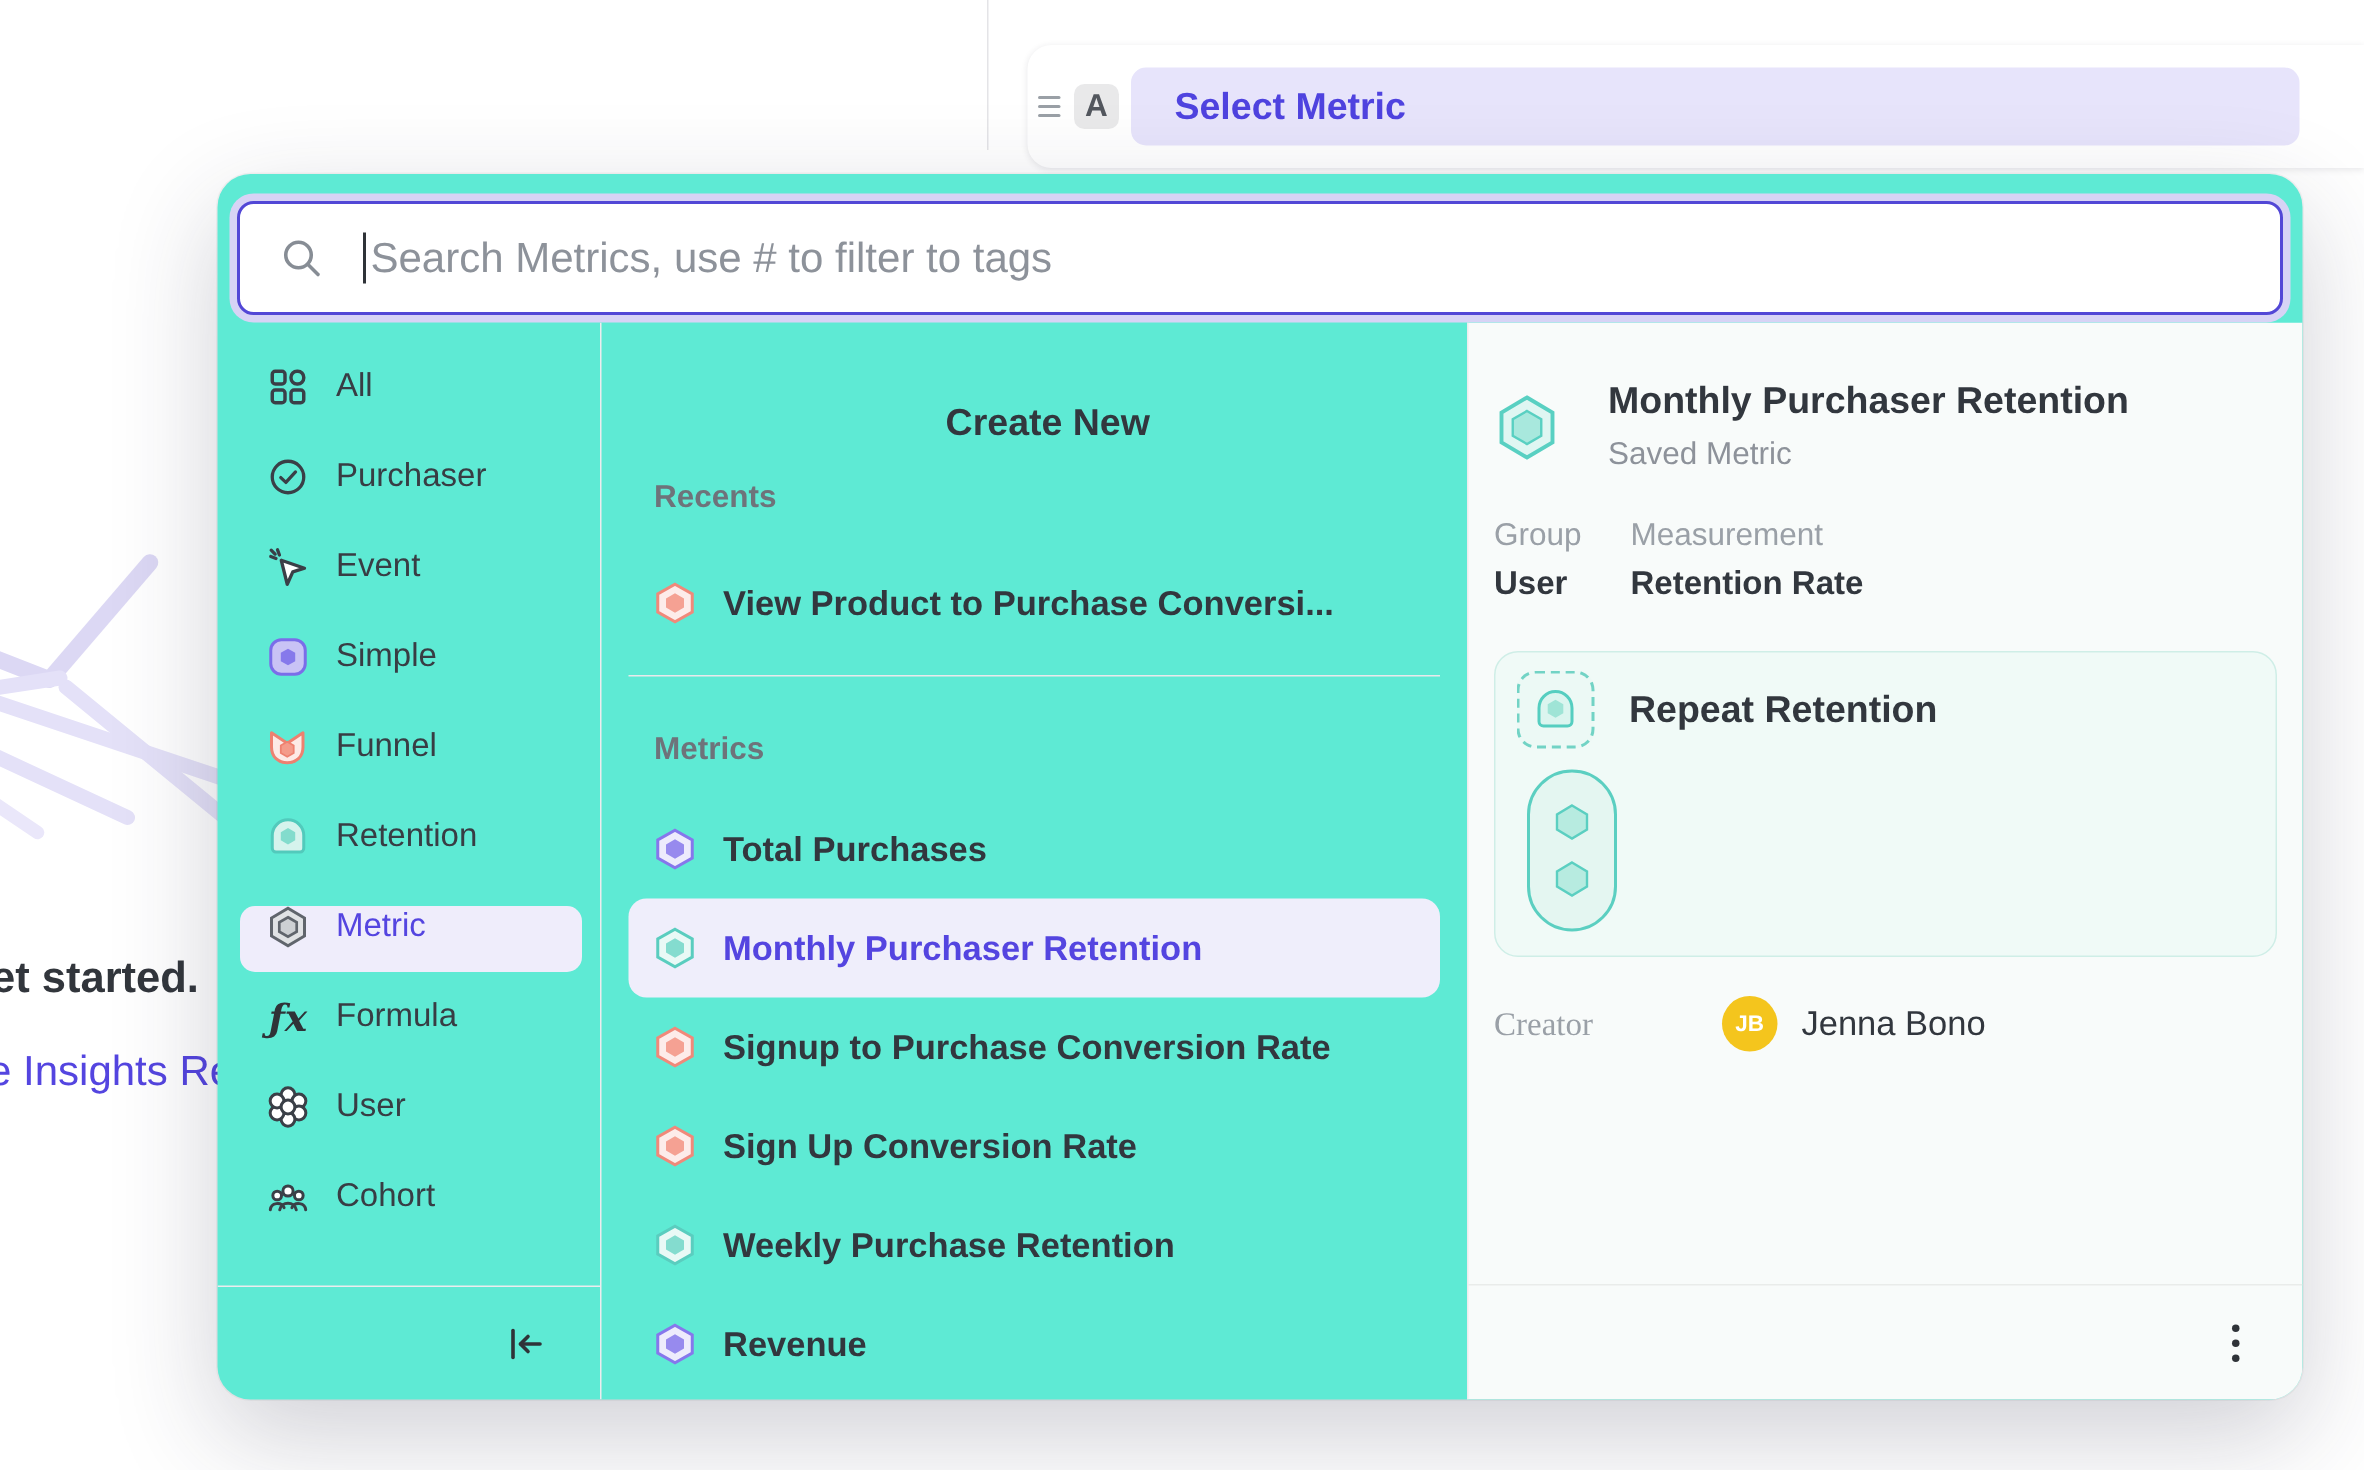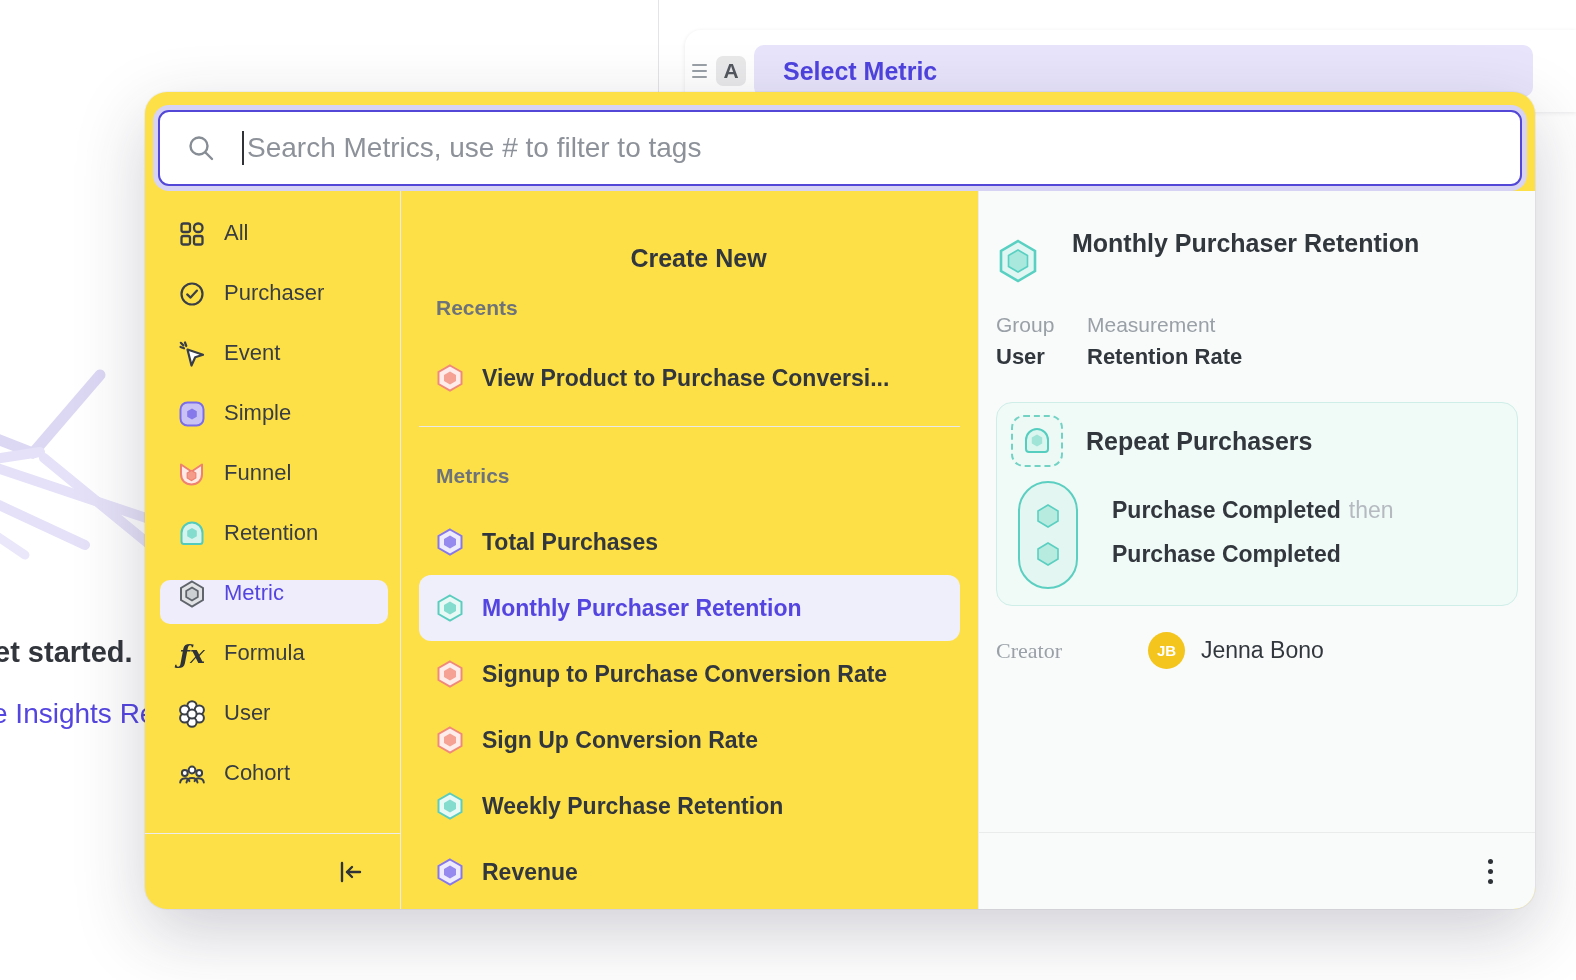--- a/index.html
+++ b/index.html
@@ -32,22 +32,22 @@
   }
   .select-pill {
     margin-left:8px; flex:1; margin-right:43px; height:52px;
     background:#e7e4fb; border-radius:10px;
     display:flex; align-items:center; padding-left:29px;
     color:#4f43df; font-weight:700; font-size:25px;
   }
 
   
   .modal {
-    position:absolute; left:145px; top:92px; width:1390px; height:817px;
-    background:#fde047; border-radius:22px;
+    position:absolute; left:145px; top:116px; width:1390px; height:817px;
+    background:#5eead4; border-radius:22px;
     box-shadow:0 24px 70px rgba(40,40,70,.22), 0 0 0 1px rgba(0,0,0,.04);
   }
   .search-ring {
     position:absolute; top:13px; left:8px; right:8px; height:86px;
     background:#d7d3f5; border-radius:16px; padding:5px;
   }
   .search-box {
     width:100%; height:100%; background:#fff;
     border:2px solid #5247d6; border-radius:11px;
     display:flex; align-items:center; padding:0 8px 0 26px;
@@ -389,20 +389,21 @@
 
     <div class="details-col">
 
       <div class="details-header">
         <svg class="details-hex" width="44" height="44" viewBox="0 0 44 44">
           <polygon points="22,2 39,12 39,32 22,42 5,32 5,12" fill="#dff6f2" stroke="#59d0c2" stroke-width="2.6"></polygon>
           <polygon points="22,11 31.5,16.5 31.5,27.5 22,33 12.5,27.5 12.5,16.5" fill="#a8e8dd" stroke="#59d0c2" stroke-width="1.6"></polygon>
         </svg>
         <div>
           <div class="details-title">Monthly Purchaser Retention</div>
+          <div class="details-subtitle">Saved Metric</div>
         </div>
       </div>
 
       <div class="meta-row">
         <div class="meta-col group">
           <div class="meta-label">Group</div>
           <div class="meta-value">User</div>
         </div>
         <div class="meta-col">
           <div class="meta-label">Measurement</div>
@@ -411,37 +412,31 @@
       </div>
 
       <div class="repeat-card">
         <div class="card-head">
           <div class="dashed-box">
             <svg width="30" height="30" viewBox="0 0 30 30">
               <path d="M4,14 a11,11 0 0 1 22,0 v9 a3,3 0 0 1 -3,3 h-16 a3,3 0 0 1 -3,-3 Z" fill="#dbf5ef" stroke="#55cec0" stroke-width="2"></path>
               <polygon points="15,8.5 20.2,11.5 20.2,17.5 15,20.5 9.8,17.5 9.8,11.5" fill="#9fe4d6"></polygon>
             </svg>
           </div>
-          <div class="card-title">Repeat Purchasers</div>
+          <div class="card-title">Repeat Retention</div>
         </div>
         <div class="card-flow">
           <div class="capsule">
             <svg width="26" height="26" viewBox="0 0 26 26">
               <polygon points="13,2 23,8 23,18 13,24 3,18 3,8" fill="#b7ebe0" stroke="#5bcfc1" stroke-width="1.6"></polygon>
             </svg>
             <svg width="26" height="26" viewBox="0 0 26 26">
               <polygon points="13,2 23,8 23,18 13,24 3,18 3,8" fill="#b7ebe0" stroke="#5bcfc1" stroke-width="1.6"></polygon>
             </svg>
           </div>
-          <div class="steps">
-            <div class="step-line">
-              <span>Purchase Completed</span><span class="step-then">then</span>
-            </div>
-            <div class="step-line">Purchase Completed</div>
-          </div>
         </div>
       </div>
 
       <div class="creator-row">
         <div class="creator-label">Creator</div>
         <div class="avatar">JB</div>
         <div class="creator-name">Jenna Bono</div>
       </div>
 
       <div class="details-footer">

